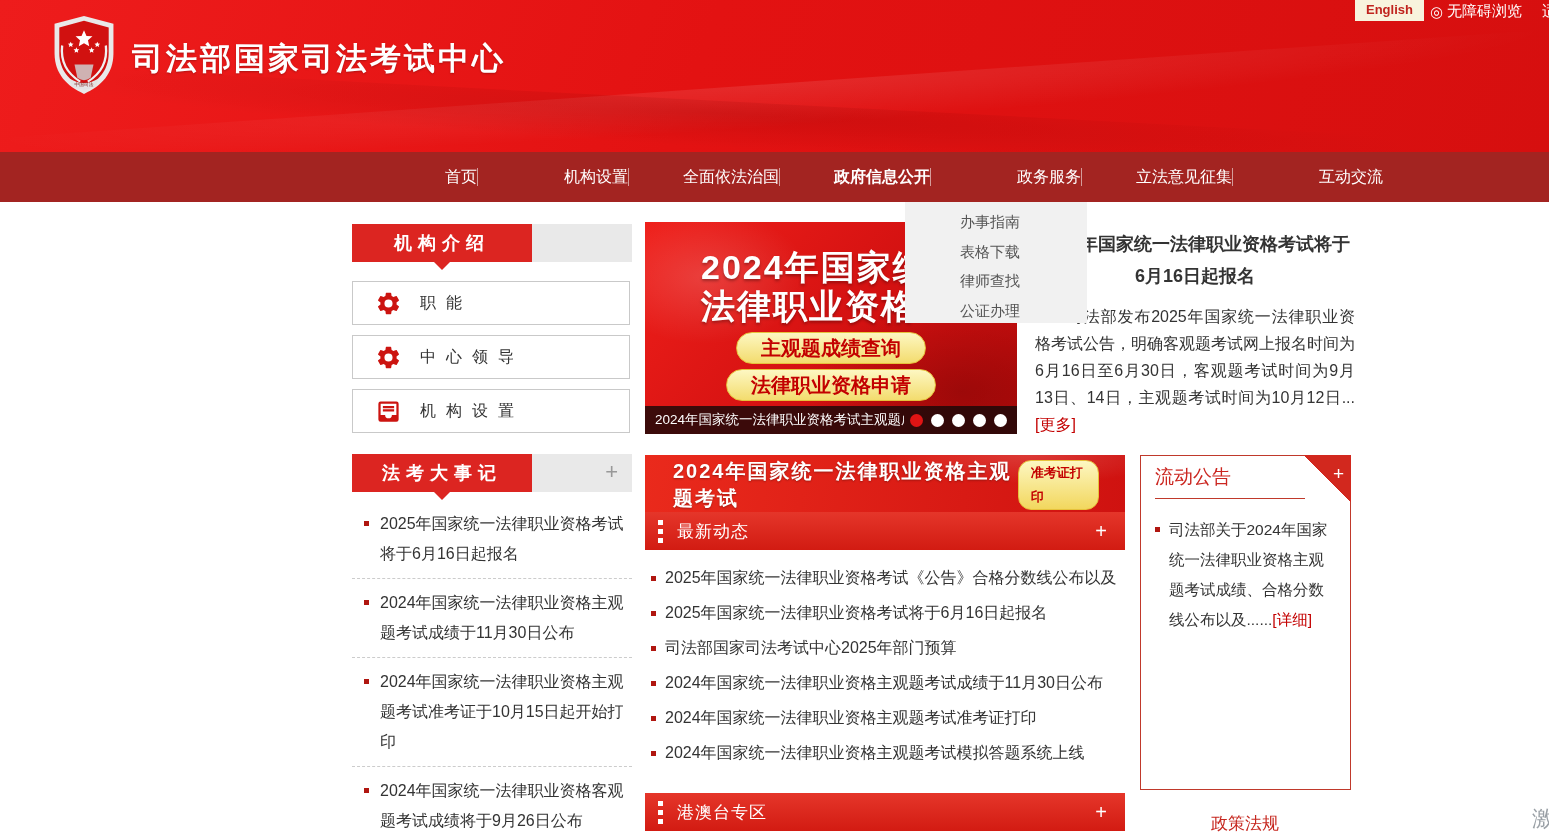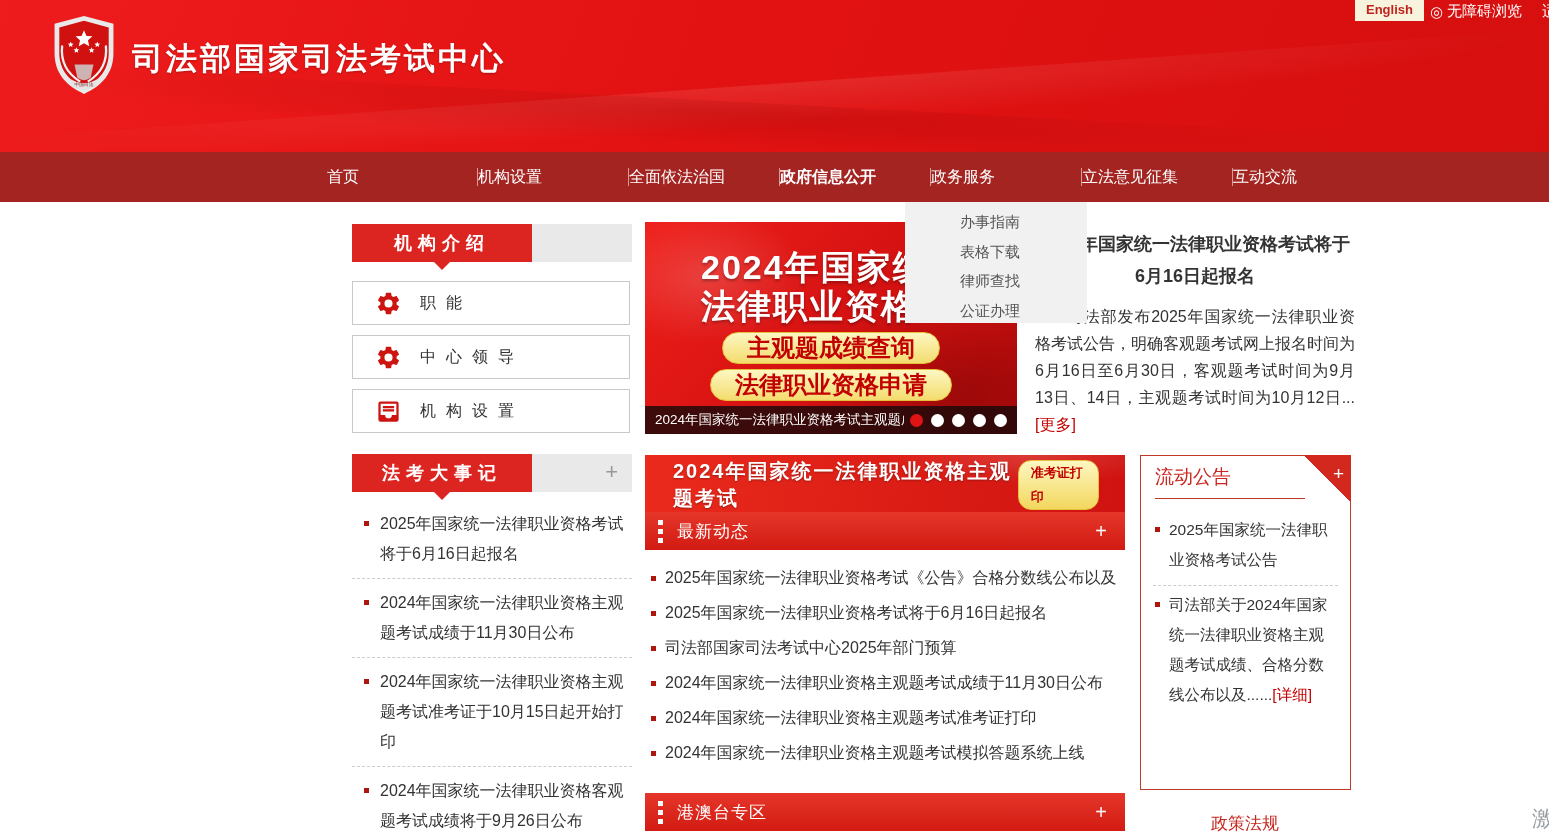--- a/index.html
+++ b/index.html
@@ -40,21 +40,21 @@
   }
   .topbar-access .eye { font-size:15px; }
   .topbar-partial { position:absolute; left:1542px; top:2px; color:#fff; font-size:15px; }
   
   .nav {
     position:absolute; left:0; top:152px; width:1549px; height:50px;
     background:#a32421;
   }
   .nav-inner { position:absolute; left:327px; top:0; display:flex; height:50px; align-items:center; }
   .nav-item {
-    width:150px; text-align:left; color:#fff; font-size:16px; line-height:50px; cursor:pointer;
+    width:150px; text-align:right; color:#fff; font-size:16px; line-height:50px; cursor:pointer;
   }
   .nav-item.active { font-weight:bold; }
   .nav-sep { width:1px; height:18px; background:rgba(255,255,255,0.55); }
   
   .dropdown {
     position:absolute; left:905px; top:202px; width:182px; height:121px;
     background:#f1f1f1; z-index:40; padding-top:5px;
   }
   .dropdown-item {
     padding-left:55px; line-height:29.5px; font-size:15px; color:#555; cursor:pointer;
@@ -99,21 +99,21 @@
     position:absolute; left:56px; top:26px; color:#fff; font-weight:bold;
     font-size:34px; line-height:39px; letter-spacing:2px; white-space:nowrap;
     text-shadow:0 2px 3px rgba(0,0,0,0.3);
   }
   .slide-btns {
     position:absolute; left:0; top:110px; width:100%;
     display:flex; flex-direction:column; align-items:center; gap:5px;
   }
   .pill {
     background:linear-gradient(#fdf7c2,#f3dc6e); color:#c30000; font-weight:bold;
-    font-size:24px; line-height:30px; padding:0 24px; border-radius:17px;
+    font-size:20px; line-height:30px; padding:0 24px; border-radius:17px;
     border:1px solid #e6c23c; cursor:pointer; white-space:nowrap;
   }
   .carousel-caption {
     position:absolute; left:0; bottom:0; width:100%; height:28px;
     background:rgba(25,8,8,0.82); display:flex; align-items:center; padding:0 10px;
   }
   .caption-text { color:#fff; font-size:13.5px; flex:1; white-space:nowrap; overflow:hidden; }
   .dots { display:flex; gap:8px; margin-left:6px; }
   .dot { width:13px; height:13px; border-radius:50%; background:#fff; cursor:pointer; }
   .dot.active { background:#e01414; }
@@ -365,21 +365,20 @@
     <div class="bar-plus">+</div>
   </div>
 
   <div class="notice-box">
     <div class="notice-head">流动公告</div>
     <div class="notice-fold">
       <span class="plus">+</span>
     </div>
     <div class="notice-list">
 
-        <div class="notice-item"><span>2025年国家统一法律职业资格考试公告</span><span class="detail-link"></span></div>
 
         <div class="notice-item"><span>司法部关于2024年国家统一法律职业资格主观题考试成绩、合格分数线公布以及......</span><span class="detail-link">[详细]</span></div>
       </div>
   </div>
 
   <div class="policy-row">
     <div class="policy-title">政策法规</div>
     <div class="policy-plus">+</div>
   </div>
 

